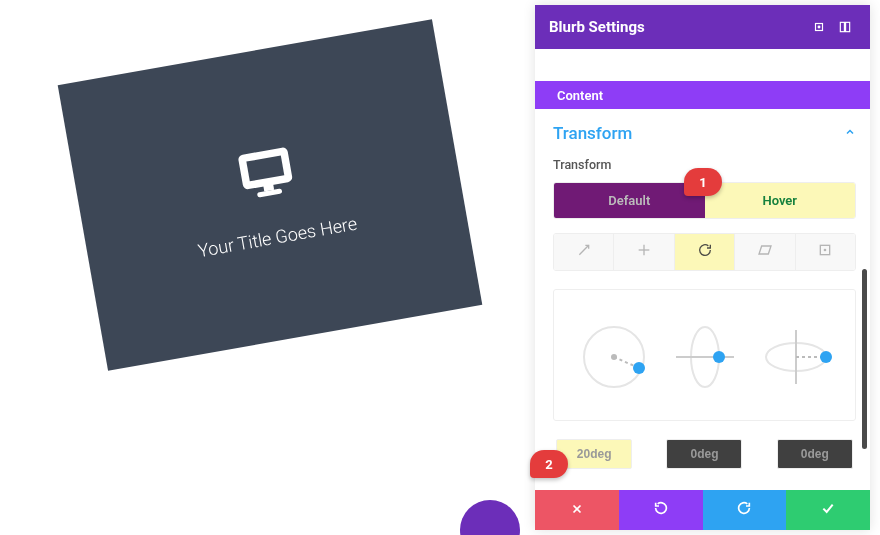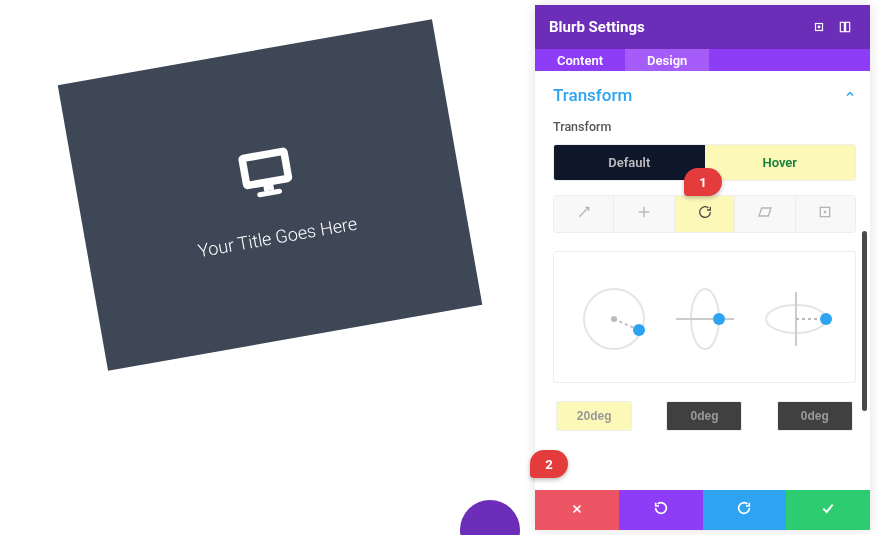--- a/index.html
+++ b/index.html
@@ -12,36 +12,36 @@
     .blurb-card .title { color: #fff; font-size: 18px; font-weight: 300; }
     
     .peek-circle { position: absolute; left: 460px; top: 500px; width: 60px; height: 60px; background: #6c2eb9; border-radius: 50%; }
     
     .settings-panel { position: absolute; right: 10px; top: 5px; width: 335px; height: 525px; background: #fff; box-shadow: 0 0 12px rgba(0,0,0,0.12); display: flex; flex-direction: column; }
     
     .panel-header { background: #6c2eb9; height: 44px; display: flex; align-items: center; padding: 0 14px; color: #fff; font-weight: 700; font-size: 15px; }
     .panel-header .title { flex: 1; }
     .panel-header .hicon { width: 22px; height: 22px; display: flex; align-items: center; justify-content: center; margin-left: 4px; cursor: pointer; }
     
-    .panel-tabs { background: #8e3df6; height: 22px; display: flex; align-items: stretch; }
+    .panel-tabs { background: #8e3df6; height: 28px; display: flex; align-items: stretch; margin-top: 32px; }
     .panel-tabs .tab { flex: 0 0 auto; display: flex; align-items: center; padding: 0 22px; color: #fff; font-size: 13px; font-weight: 600; cursor: pointer; }
     .panel-tabs .tab.active { background: #a65cf8; }
     
     .panel-body { flex: 1; overflow: auto; padding: 14px 14px 16px 18px; position: relative; }
     .scrollbar-track { position: absolute; right: 3px; top: 160px; width: 5px; height: 180px; background: #4a4a4a; border-radius: 3px; }
     
     .section-head { display: flex; align-items: center; justify-content: space-between; margin-bottom: 14px; }
     .section-head .label { color: #2ea3f2; font-size: 17px; font-weight: 500; }
     .section-head .chevron { color: #2ea3f2; font-size: 14px; }
     
     .sub-label { color: #555; font-size: 12.5px; margin-bottom: 10px; font-weight: 500; }
     
     .state-toggle { display: flex; border: 1px solid #eee; border-radius: 3px; overflow: hidden; margin-bottom: 14px; }
     .state-toggle .opt { flex: 1; text-align: center; padding: 10px 0; font-size: 13px; font-weight: 600; cursor: pointer; }
-    .state-toggle .opt.default { color: #bbb; background: #0f172a; }
+    .state-toggle .opt.default { color: #bbb; background: #701a75; }
     .state-toggle .opt.hover { color: #15803d; background: #fcf8b8; }
     
     .transform-types { display: flex; border: 1px solid #eee; border-radius: 3px; overflow: hidden; margin-bottom: 18px; }
     .transform-types .tbtn { flex: 1; height: 36px; display: flex; align-items: center; justify-content: center; cursor: pointer; background: #f8f8f8; border-right: 1px solid #eee; }
     .transform-types .tbtn:last-child { border-right: none; }
     .transform-types .tbtn.active { background: #fcf8b8; }
     .transform-types .tbtn svg { opacity: 0.45; }
     .transform-types .tbtn.active svg { opacity: 0.9; }
     
     .rotate-visual { border: 1px solid #eee; border-radius: 3px; padding: 28px 14px 24px; display: flex; align-items: center; justify-content: space-around; margin-bottom: 18px; }
@@ -94,21 +94,20 @@
     <div class="hicon">
       <svg width="14" height="14" viewBox="0 0 24 24" fill="none" stroke="#fff" stroke-width="2">
           <rect x="4" y="4" width="7" height="16"></rect>
           <rect x="13" y="4" width="7" height="16"></rect>
         </svg>
     </div>
   </div>
 
   <div class="panel-tabs">
     <div class="tab">Content</div>
-    <div class="tab active">Design</div>
   </div>
 
   <div class="panel-body">
     <div class="section-head">
       <div class="label">Transform</div>
       <div class="chevron">
         <svg width="12" height="12" viewBox="0 0 24 24" fill="none" stroke="#2ea3f2" stroke-width="3">
             <polyline points="6 15 12 9 18 15"></polyline>
           </svg>
       </div>

